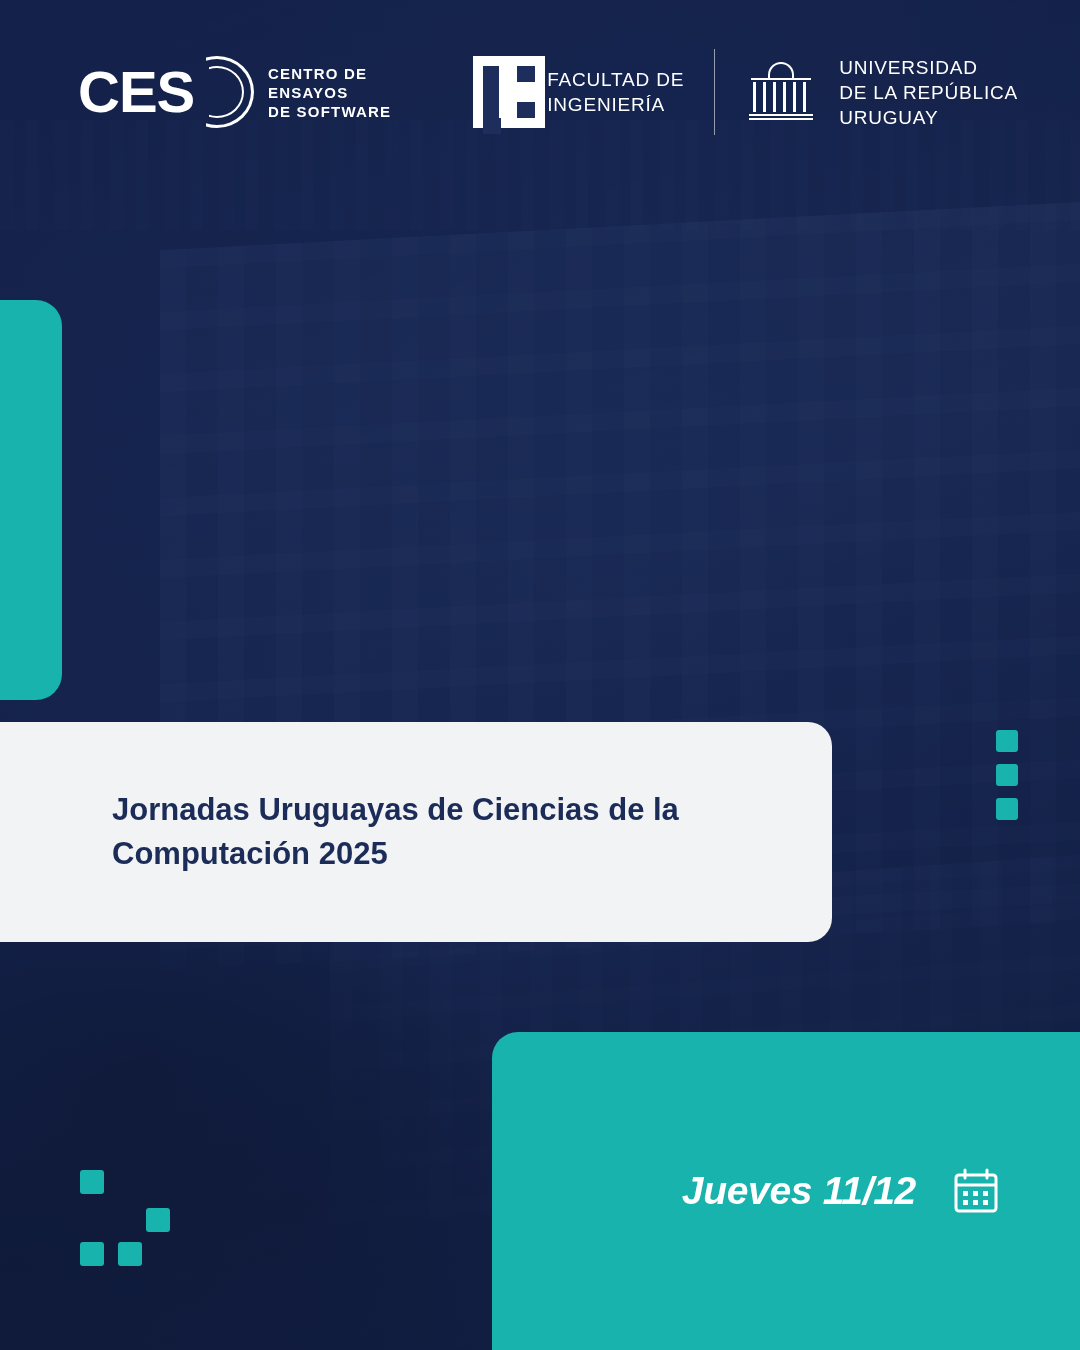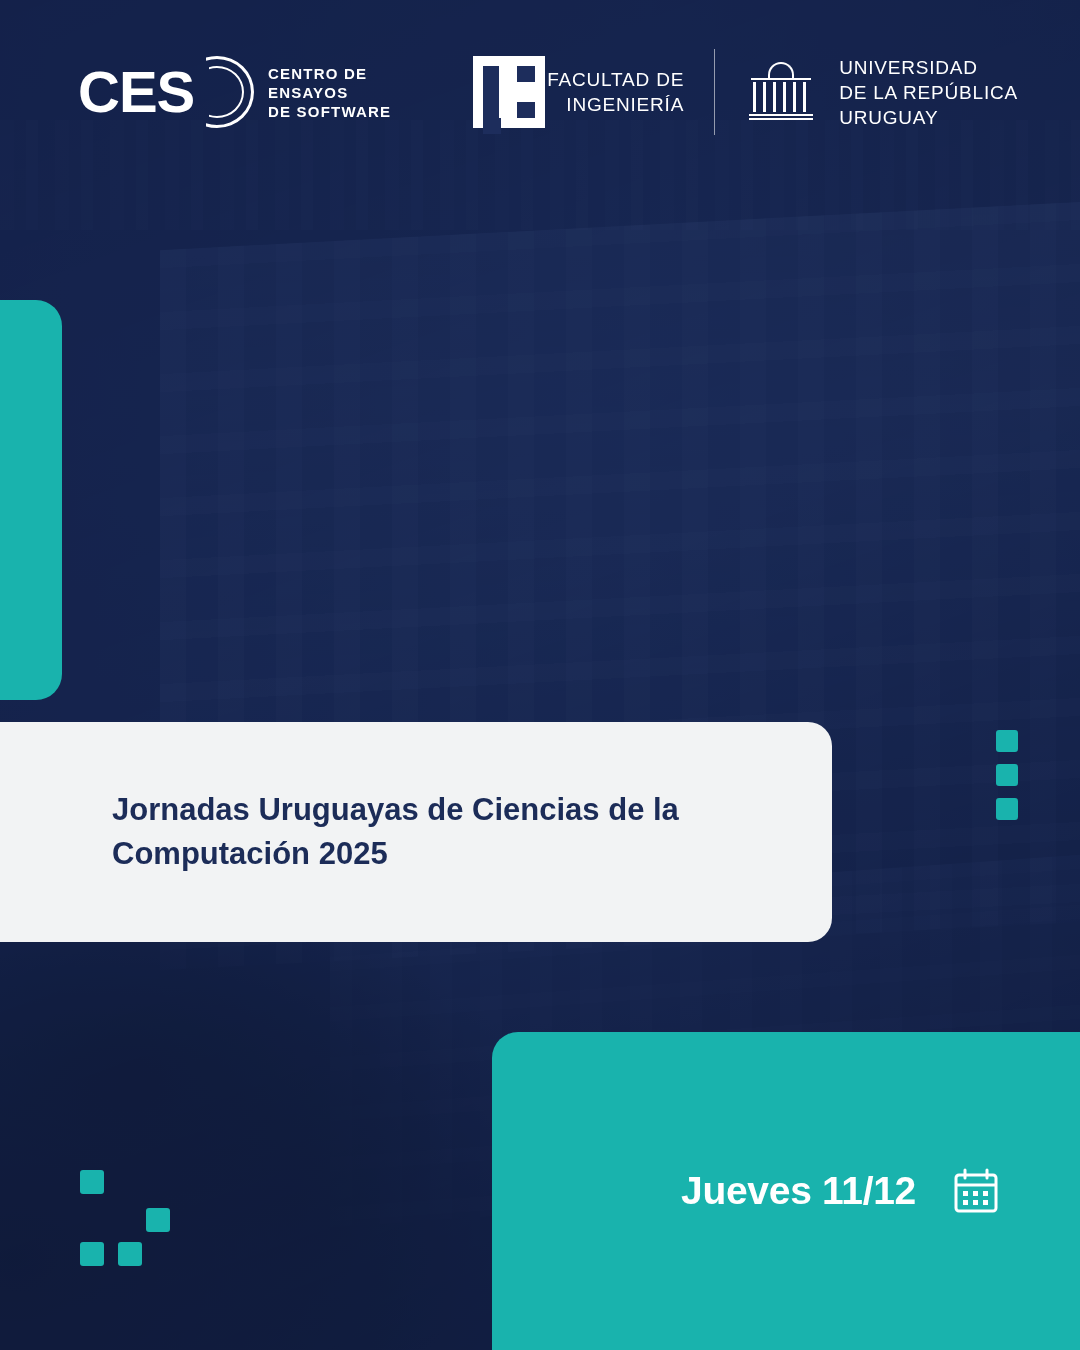--- a/index.html
+++ b/index.html
@@ -160,21 +160,20 @@
   .right-logos {
     margin-left: auto;
     display: flex;
     align-items: center;
     gap: 30px;
   }
   .fing {
     display: flex;
     align-items: center;
     gap: 2px;
-    text-align: right;
   }
   .fing-mark {
     width: 72px; height: 72px;
     position: relative;
     background: #ffffff;
   }
   .fing-mark::before {
     content: "";
     position: absolute;
     left: 10px; top: 10px;
@@ -347,20 +346,21 @@
     width: 588px;
     height: 318px;
     background: #19b3ad;
     border-radius: 26px 0 0 0;
     z-index: 6;
     display: flex;
     flex-direction: column;
     justify-content: center;
     gap: 26px;
     padding-right: 78px;
+    font-style: italic;
   }
   .info-row {
     display: flex;
     align-items: center;
     justify-content: flex-end;
     gap: 34px;
   }
   .info-label {
     color: #ffffff;
     font-size: 39px;

